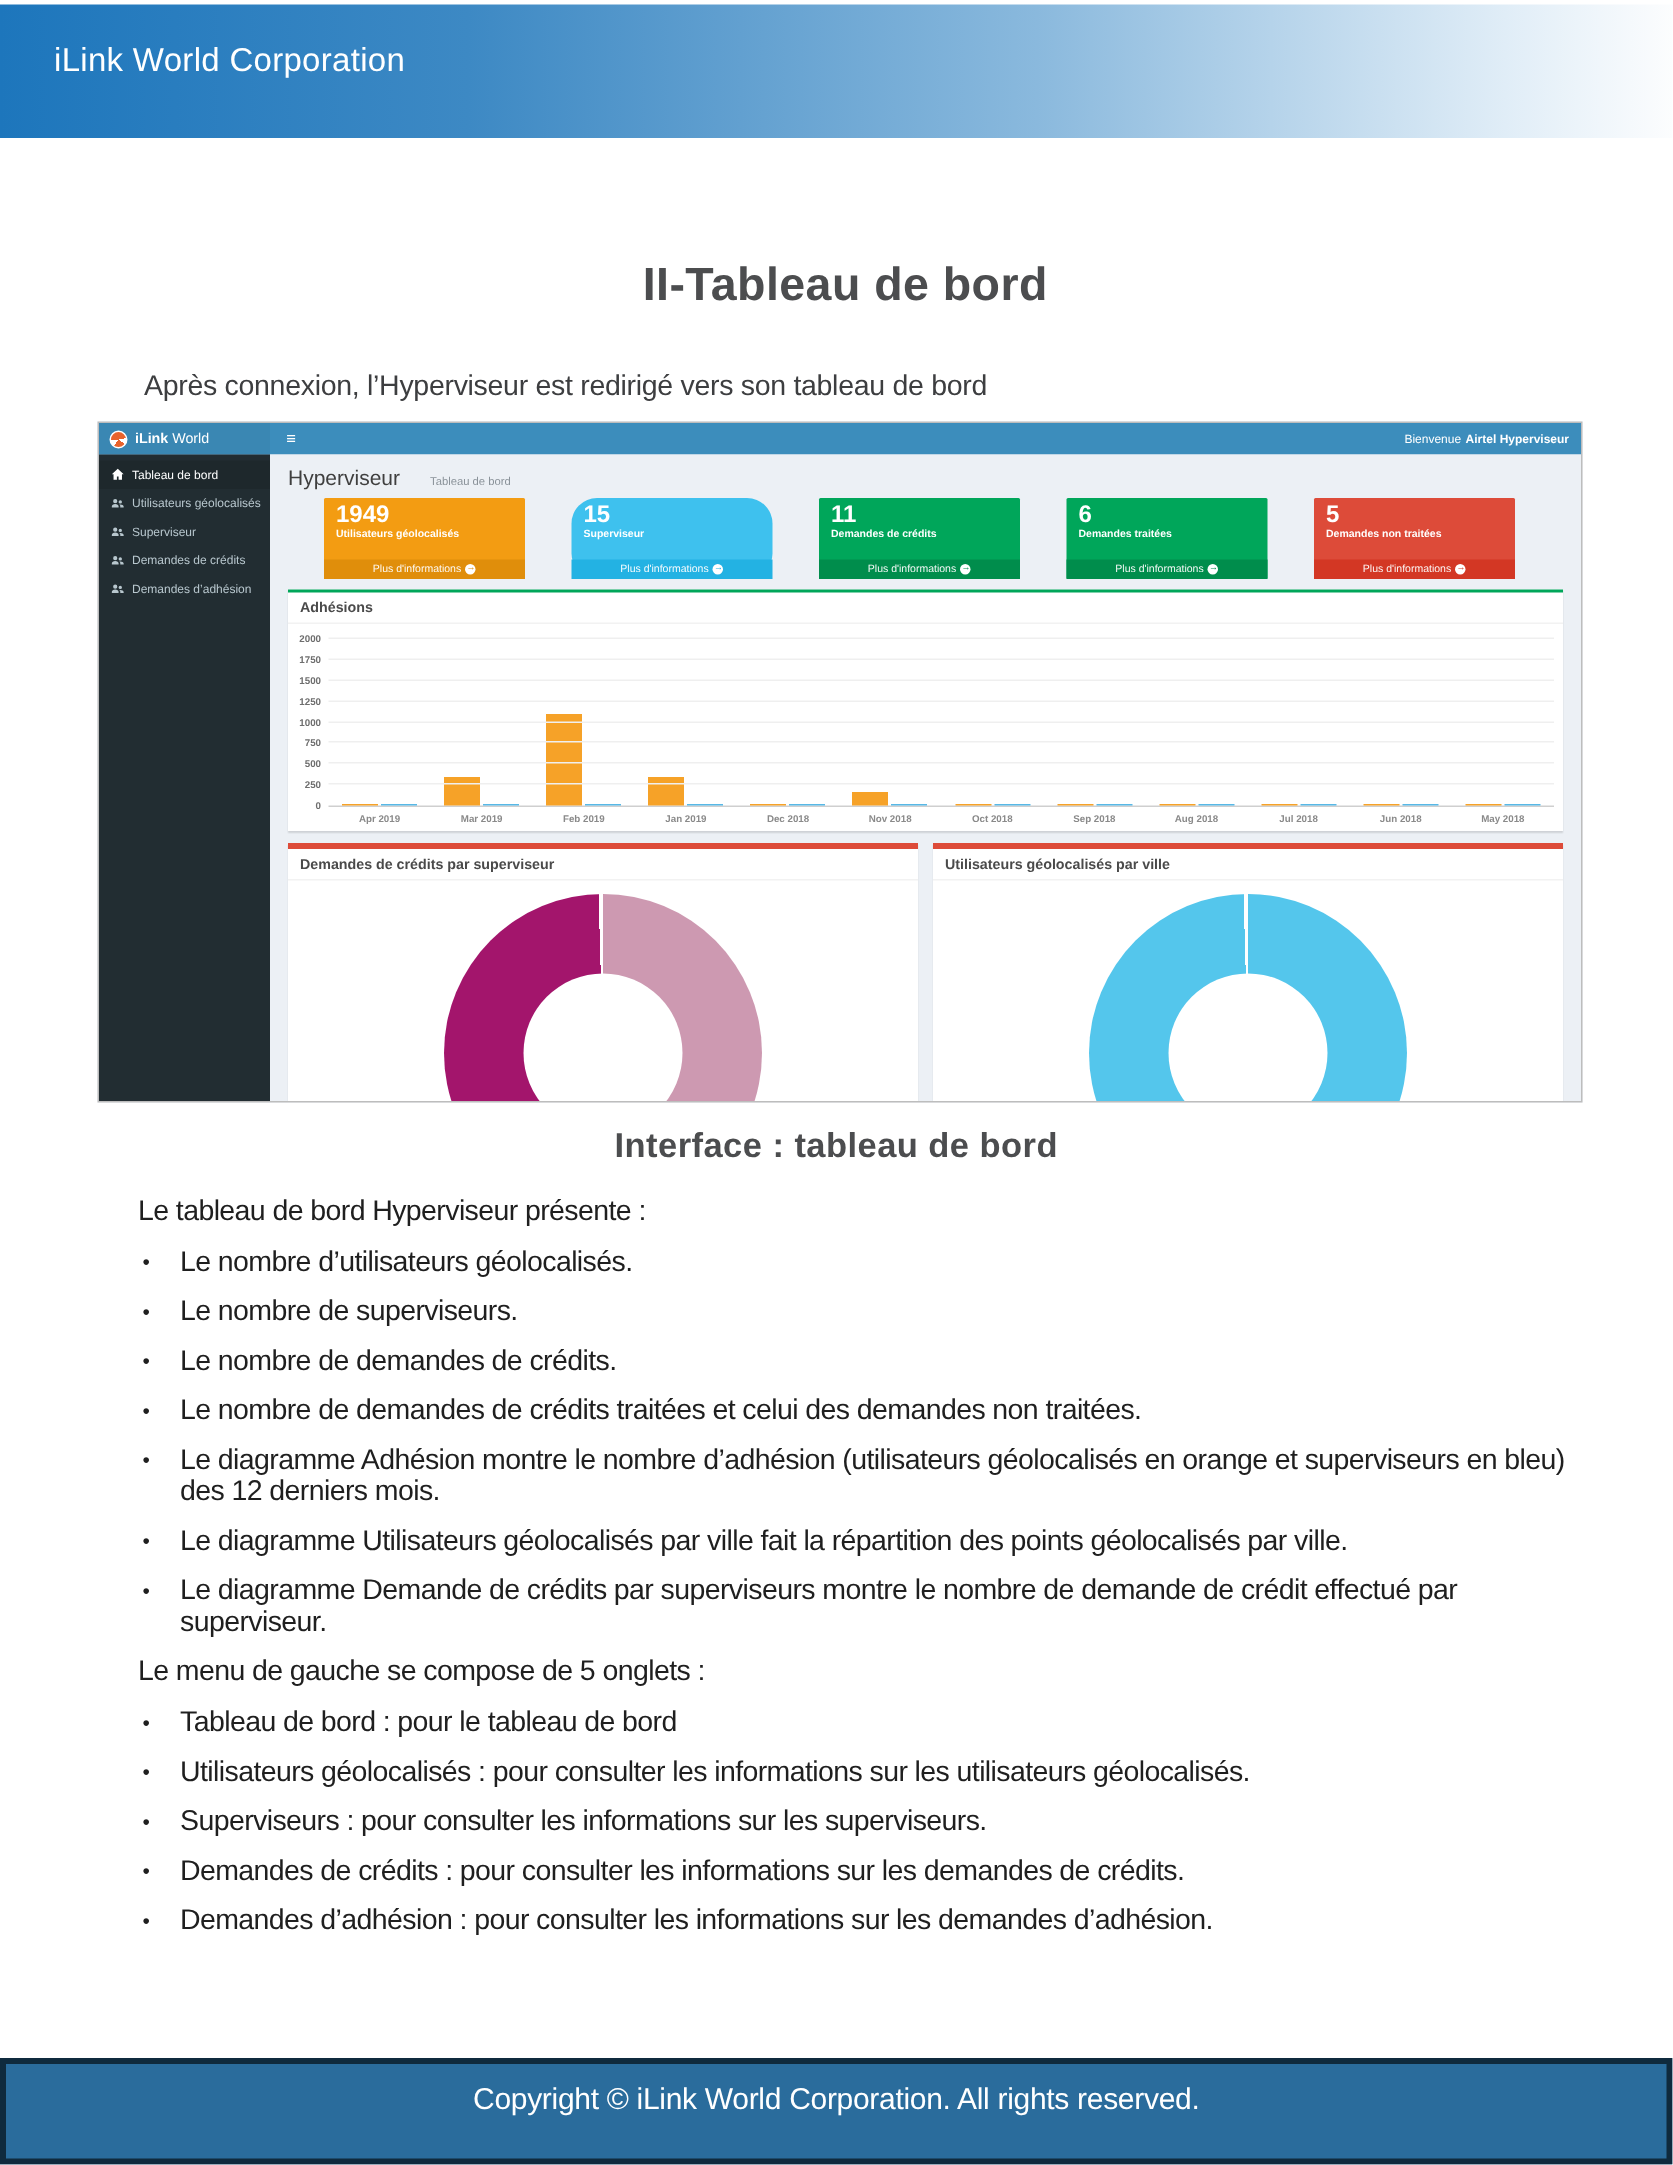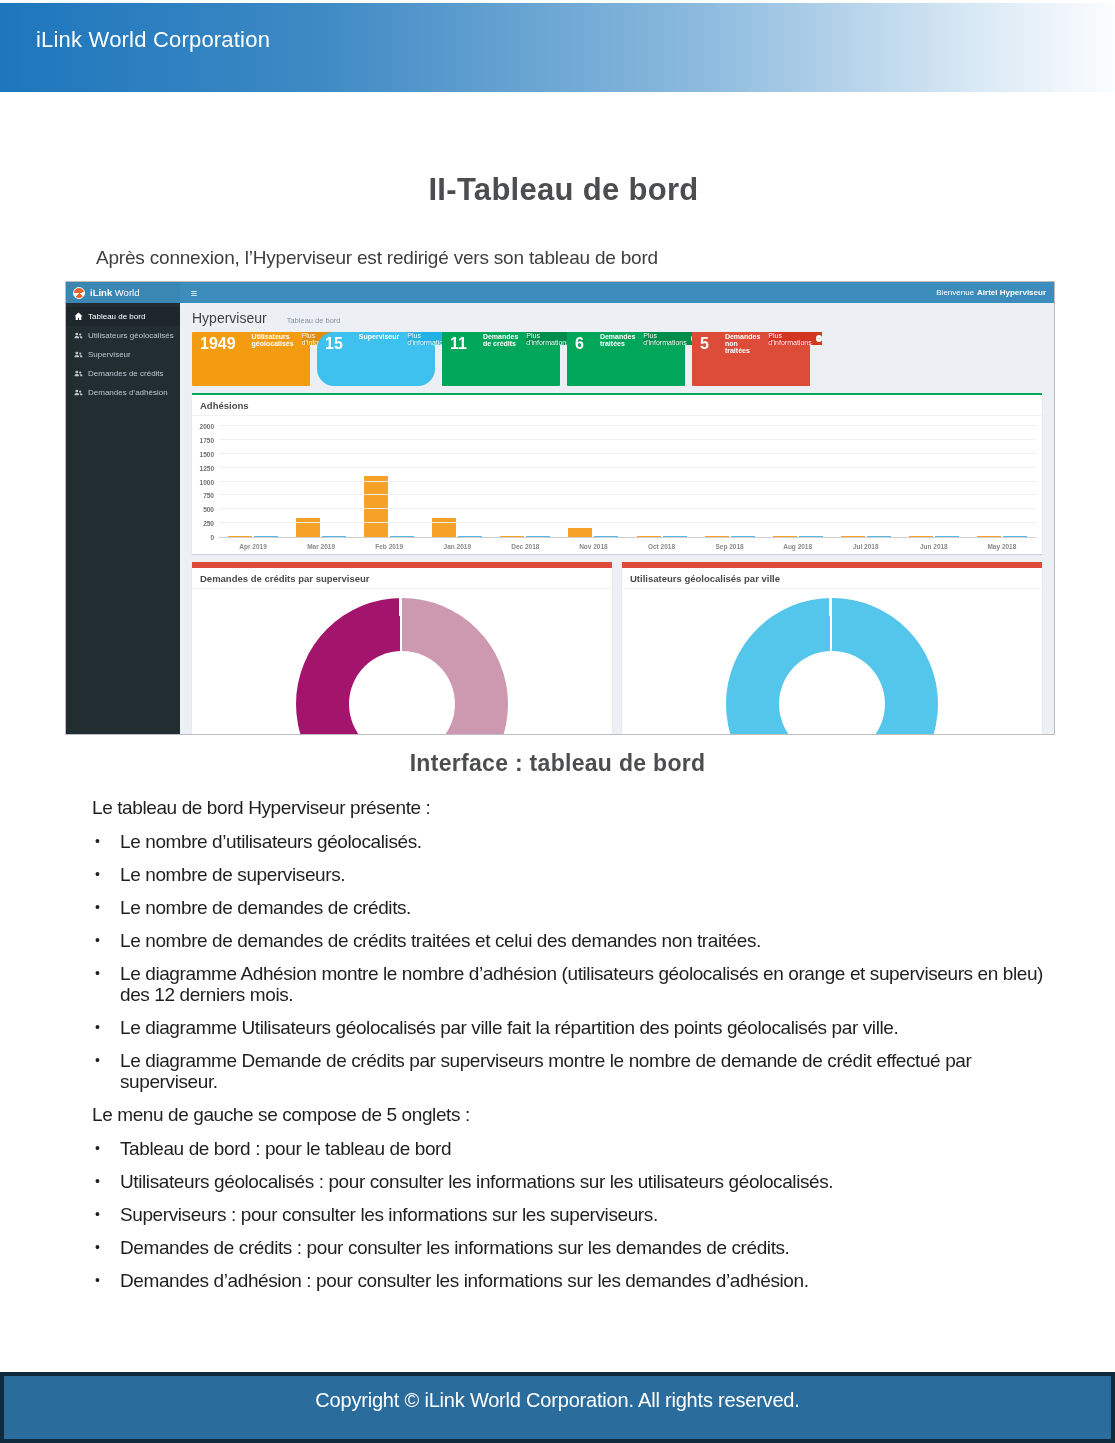--- a/index.html
+++ b/index.html
@@ -43,22 +43,22 @@
   .sb-item { display:flex; align-items:center; gap:5px; padding:5px 3px 5px 8px;
     font-size:8px; color:#b8c7ce; cursor:pointer; }
   .sb-item.active { color:#fff; background:#1e282c; }
   .sb-icon { display:flex; }
   .dash-main { flex:1; background:#ecf0f5; overflow:hidden; }
   .page-head { padding:7px 12px 5px; display:flex; align-items:baseline; gap:20px; }
   .ph-title { font-size:14px; color:#3f3f3f; font-weight:400; }
   .ph-sub { font-size:7.5px; color:#8a9299; }
 
   .stat-cards { display:flex; gap:7px; margin:1px 12px 0; }
-  .stat-card { width:118px; height:54px; color:#fff; display:flex; flex-direction:row;
-    border-radius:1px; }
+  .stat-card { width:134px; height:54px; color:#fff; display:flex; flex-direction:column;
+    border-radius:1px;margin-left:24px; }
   .sc-value { font-size:16px; font-weight:700; padding:3px 8px 0; line-height:17px; }
   .sc-label { font-size:7px; font-weight:700; padding:1px 8px 0; flex:1; }
   .sc-footer { height:13px; font-size:7px; display:flex; align-items:center;
     justify-content:center; gap:3px; color:rgba(255,255,255,.95); cursor:pointer; }
   .sc-arrow { width:7px; height:7px; border-radius:50%; background:#fff; font-size:6px;
     line-height:7px; text-align:center; font-weight:700; }
   .sc-arrow::before { content:"\2192"; }
 
   .panel { background:#fff; box-shadow:0 1px 1px rgba(0,0,0,.12);font-weight:bold; }
   .adhesions { margin:7px 12px 0; height:161px; border-top:2px solid #00a65a; }
@@ -70,21 +70,21 @@
   .plot { position:absolute; left:23px; right:2px; bottom:13px; height:111px;
     border-bottom:1px solid #cfcfcf; }
   .gridline { position:absolute; left:0; right:0; height:1px; background:#efefef; }
   .bars { position:absolute; left:0; right:0; top:0; bottom:0; display:flex; }
   .bar-slot { flex:1; display:flex; align-items:flex-end; justify-content:center; gap:2px; }
   .bar { width:24px; }
   .x-axis { position:absolute; left:23px; right:2px; bottom:0; height:11px; display:flex; }
   .xtick { flex:1; text-align:center; font-size:6.5px; color:#8a8a8a; padding-top:3px; }
 
   .donut-row { display:flex; gap:10px; margin:8px 12px 0; }
-  .donut-panel { flex:1; height:184px; border-top:6px solid #0369a1; overflow:hidden; }
+  .donut-panel { flex:1; height:184px; border-top:4px solid #0369a1; overflow:hidden; }
   .donut { width:212px; height:212px; border-radius:50%; margin:9px auto 0; position:relative; }
   .donut-hole { position:absolute; left:53px; top:53px; width:106px; height:106px;
     background:#fff; border-radius:50%; }
 
   
   .bodytext { position:absolute; top:797px; left:92px; right:45px; color:#1f1f1f; }
   .bodytext p { margin:0 0 12px; font-size:19px; letter-spacing:-.4px; line-height:22px; }
   .bodytext ul { list-style:none; margin:0 0 0 0; }
   .bodytext li { position:relative; padding-left:28px; font-size:19px; letter-spacing:-.4px;
     line-height:21px; margin-bottom:12px; }

